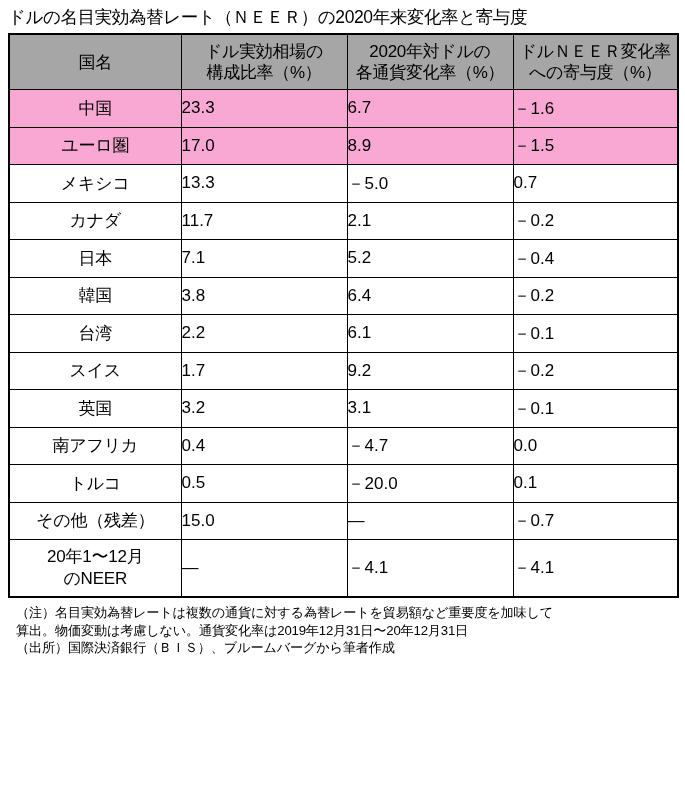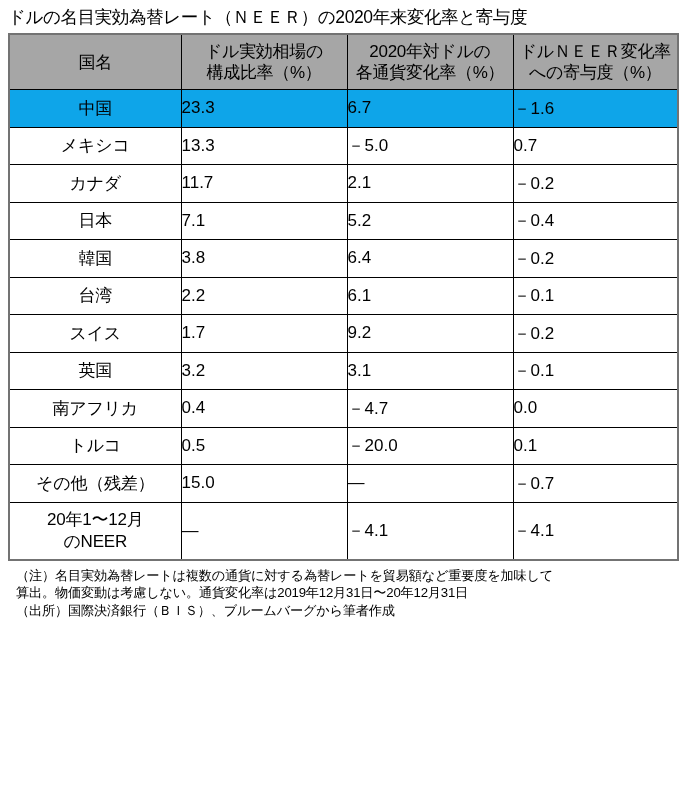--- a/index.html
+++ b/index.html
@@ -26,21 +26,21 @@
     line-height: 22px;
     letter-spacing: -0.4px;
     white-space: nowrap;
     margin: 0 0 5px 0;
     font-weight: 400;
   }
   table.data {
     border-collapse: collapse;
     width: 669px;
     table-layout: fixed;
-    border: 2px solid #737373;
+    border: 2px solid #000000;
   }
   table.data col.c0 { width: 172px; }
   table.data col.c1 { width: 166px; }
   table.data col.c2 { width: 166px; }
   table.data col.c3 { width: 165px; }
 
   table.data th, table.data td {
     border: 1px solid #000;
     padding: 0;
     font-size: 17px;
@@ -52,21 +52,21 @@
     text-align: center;
     vertical-align: middle;
     line-height: 21px;
     font-size: 16.5px;
     letter-spacing: -0.3px;
   }
   thead th .hl {
     display: block;
   }
   tbody tr.shaded td {
-    background: #0ea5e9;
+    background: #f9a8d4;
   }
   tbody td {
     height: 36.5px;
     vertical-align: middle;
   }
   tbody td.name {
     text-align: center;
     letter-spacing: -0.2px;
     font-size: 17px;
   }
@@ -123,20 +123,26 @@
         </th>
       </tr>
     </thead>
     <tbody>
       <tr class="shaded">
         <td class="name">中国</td>
         <td class="num">23.3</td>
         <td class="num">6.7</td>
         <td class="num">－1.6</td>
       </tr>
+      <tr class="shaded">
+        <td class="name">ユーロ圏</td>
+        <td class="num">17.0</td>
+        <td class="num">8.9</td>
+        <td class="num">－1.5</td>
+      </tr>
       <tr>
         <td class="name">メキシコ</td>
         <td class="num">13.3</td>
         <td class="num">－5.0</td>
         <td class="num">0.7</td>
       </tr>
       <tr>
         <td class="name">カナダ</td>
         <td class="num">11.7</td>
         <td class="num">2.1</td>

